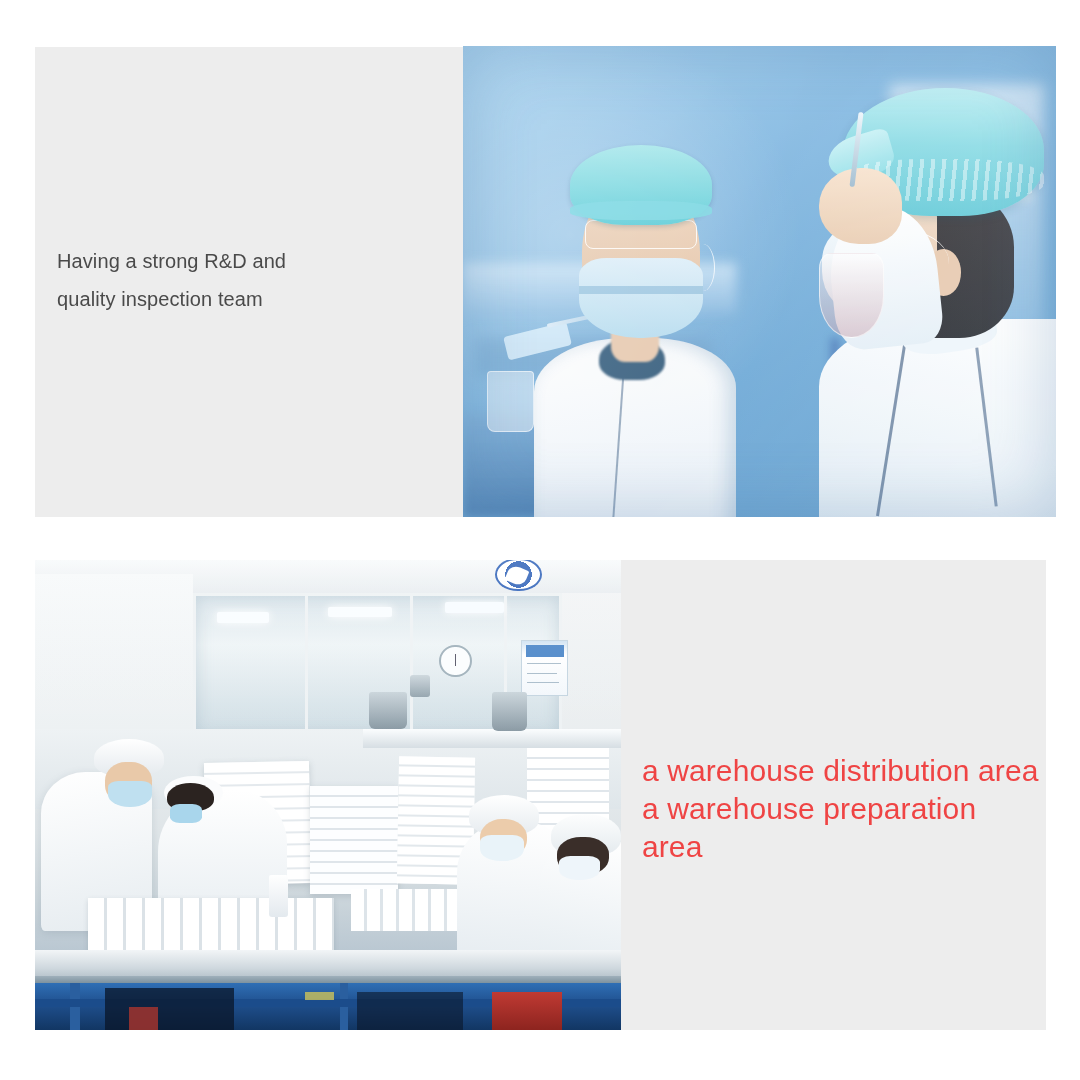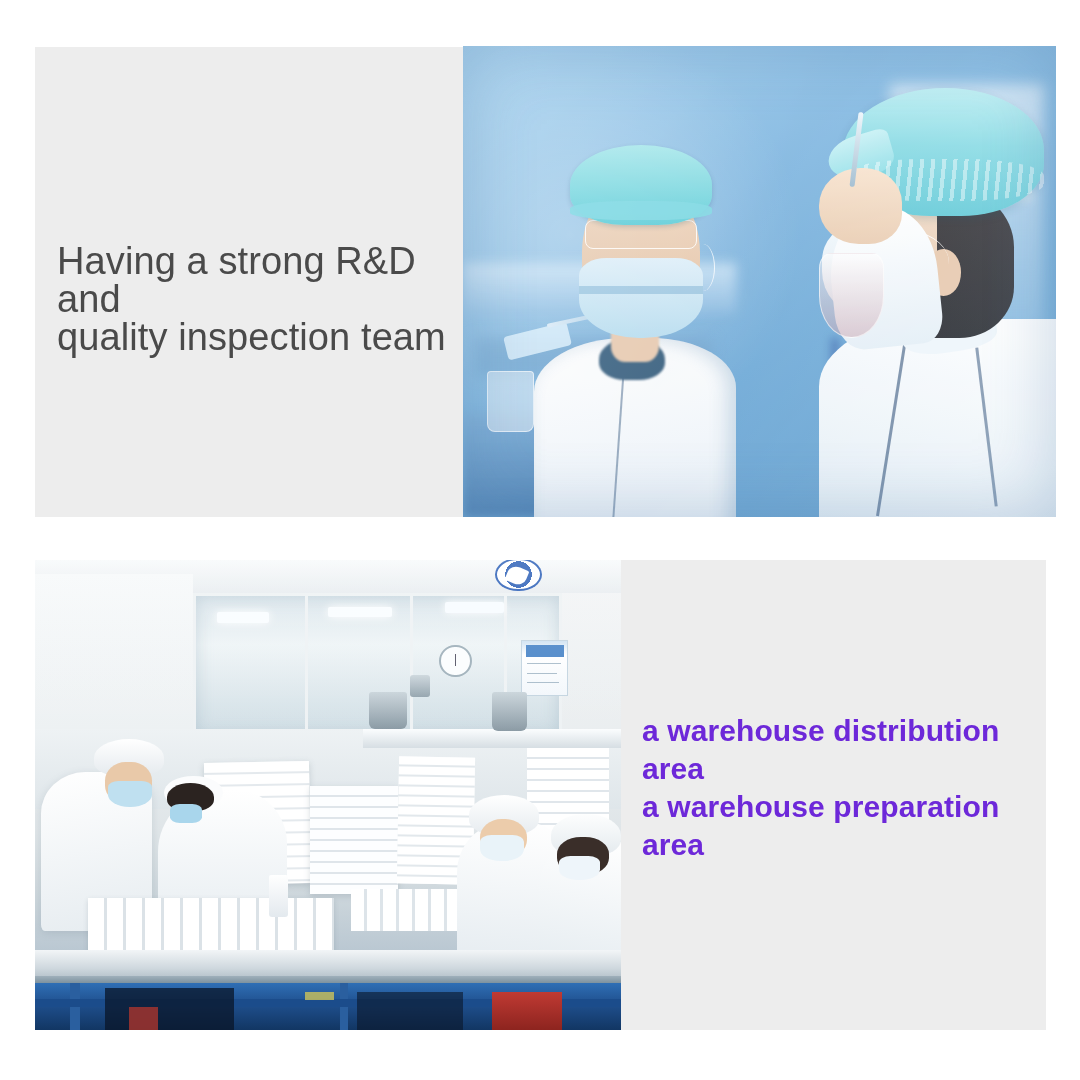--- a/index.html
+++ b/index.html
@@ -13,42 +13,42 @@
 
   
   .top-panel {
     position: absolute; left: 35px; top: 47px;
     width: 466px; height: 470px;
     background: #ededed;
   }
   .top-caption {
     position: absolute; left: 57px; top: 242px;
     width: 400px;
-    font-size: 38px; line-height: 38px;
+    font-size: 20px; line-height: 38px;
     color: #4a4a4a; font-weight: 400; letter-spacing: .1px;
     white-space: pre-line;
   }
   .top-photo {
     position: absolute; left: 463px; top: 46px;
     width: 593px; height: 471px;
     overflow: hidden;
     background: #7fb4dc;
   }
 
   
   .bottom-panel {
     position: absolute; left: 35px; top: 560px;
     width: 1011px; height: 470px;
     background: #ededed;
   }
   .bottom-caption {
-    position: absolute; left: 642px; top: 712px;
+    position: absolute; left: 642px; top: 752px;
     width: 400px;
     font-size: 30px; line-height: 38px;
-    color: #6d28d9; font-weight: 700; letter-spacing: .1px;
+    color: #ef4444; font-weight: 400; letter-spacing: .1px;
     white-space: pre-line;
   }
   .bottom-photo {
     position: absolute; left: 35px; top: 560px;
     width: 586px; height: 470px;
     overflow: hidden;
     background: #d8dde0;
   }
 
   .ph { position:absolute; inset:0; }

